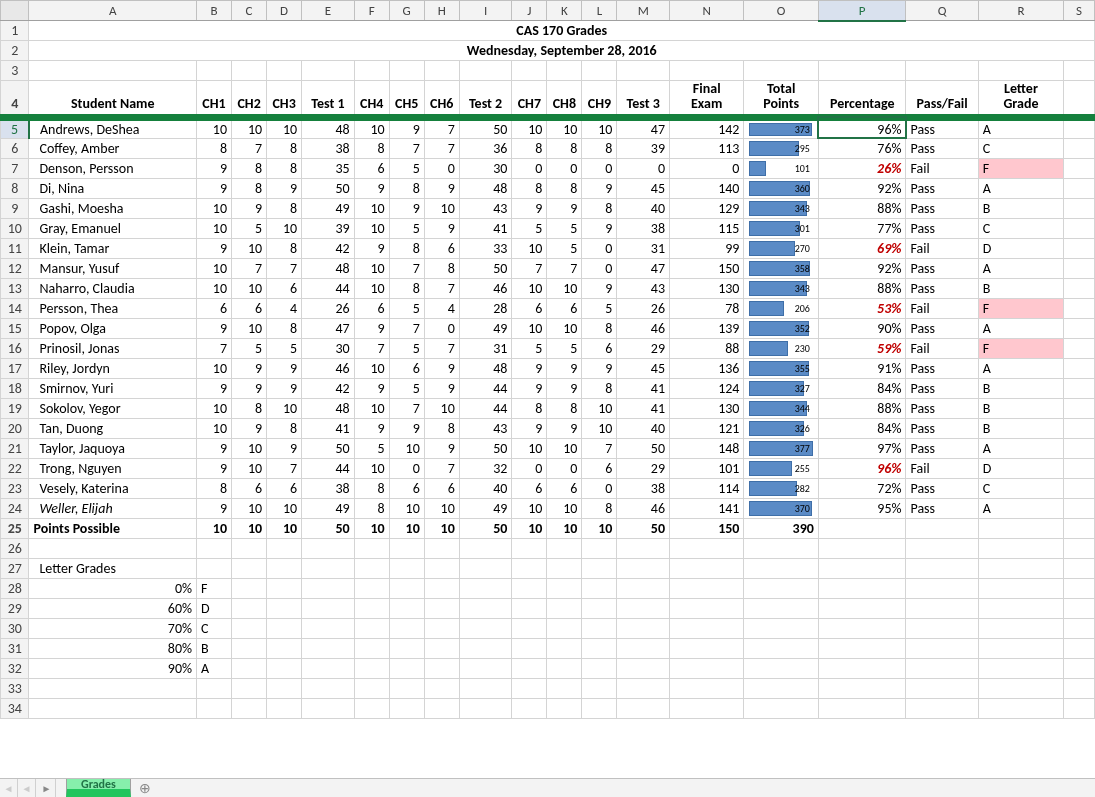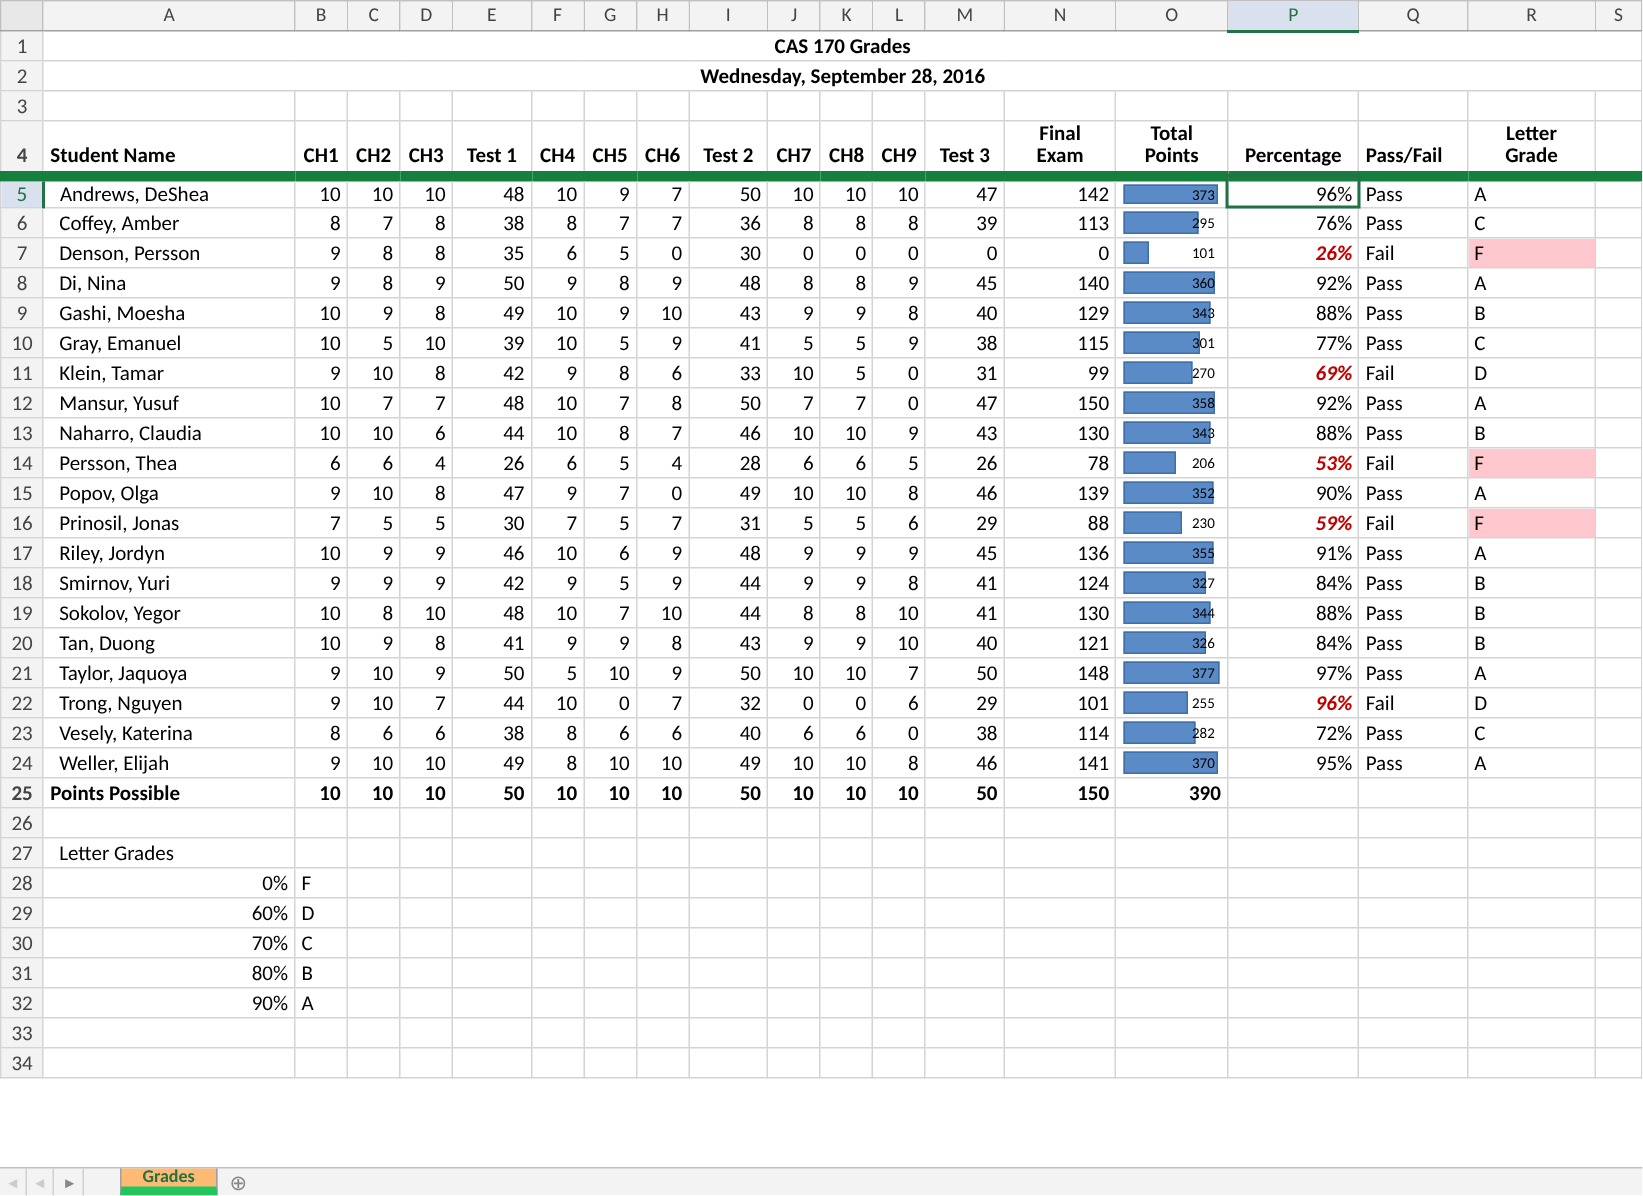--- a/index.html
+++ b/index.html
@@ -68,21 +68,21 @@
     color: #217346;
     border-right: 2px solid #217346;
   }
   
   .title1 { font-size: 20px; font-weight: bold; text-align: center; height: 26px; }
   .title2 { font-size: 18px; font-weight: bold; text-align: center; height: 24px; }
   
   tr.hdrrow td { font-weight: bold; vertical-align: bottom; padding-bottom: 2px; height: 36px; line-height: 1.1; border-bottom: 7px solid #15803d;}
   tr.hdrrow td.wrap { white-space: normal; text-align: center; }
   tr.hdrrow td.ctr { text-align: center; }
-  tr.hdrrow td.left { text-align: left; margin-left: 12px; }
+  tr.hdrrow td.left { text-align: center; margin-left: 12px; }
   
   td.num { text-align: right; }
   td.txt { text-align: left; }
   
   .redi { color: #c00000; font-style: italic; font-weight: bold; }
   .failpink { background: #ffc7ce; }
   
   tr.ptsrow td { font-weight: bold; border-top: 1px solid #000; }
   
   td.bar { padding: 0; }
@@ -106,25 +106,25 @@
     width: 18px; height: 100%;
     display:flex;align-items:center;justify-content:center;
     color:#888; font-size:10px;
     border-right:1px solid #d0d0d0;
   }
   .tabbar .navbtn.disabled { color: #ccc; }
   .tabbar .tab {
     padding: 0 14px;
     height: 100%;
     display:flex; align-items: center;
-    background: #fdba74;
+    background: #86efac;
     border: 1px solid #a0a0a0;
-    border-top: none; border-bottom: 6px solid #22c55e;
+    border-top: none; border-bottom: 8px solid #22c55e;
     color: #217346; font-weight: bold;
-    margin: 0 2px 0 24px;
+    margin: 0 2px 0 10px;
   }
   .tabbar .addtab {
     width: 24px; height: 100%;
     display:flex;align-items:center;justify-content:center;
     color:#888; font-size: 14px;
     border: 1px solid transparent;
   }
 </style>
 </head>
 <body>
@@ -736,21 +736,21 @@
               <div class="bar-text">282</div>
             </div>
           </td>
           <td class="num">72%</td>
           <td class="txt">Pass</td>
           <td class="txt">C</td>
           <td></td>
         </tr>
         <tr>
           <td class="rowhdr">24</td>
-          <td class="txt" style="padding-left: 10px;">Weller, Elijah</td>
+          <td class="txt" style="padding-left: 10px; font-style: italic;">Weller, Elijah</td>
           <td class="num">9</td>
           <td class="num">10</td>
           <td class="num">10</td>
           <td class="num">49</td>
           <td class="num">8</td>
           <td class="num">10</td>
           <td class="num">10</td>
           <td class="num">49</td>
           <td class="num">10</td>
           <td class="num">10</td>

